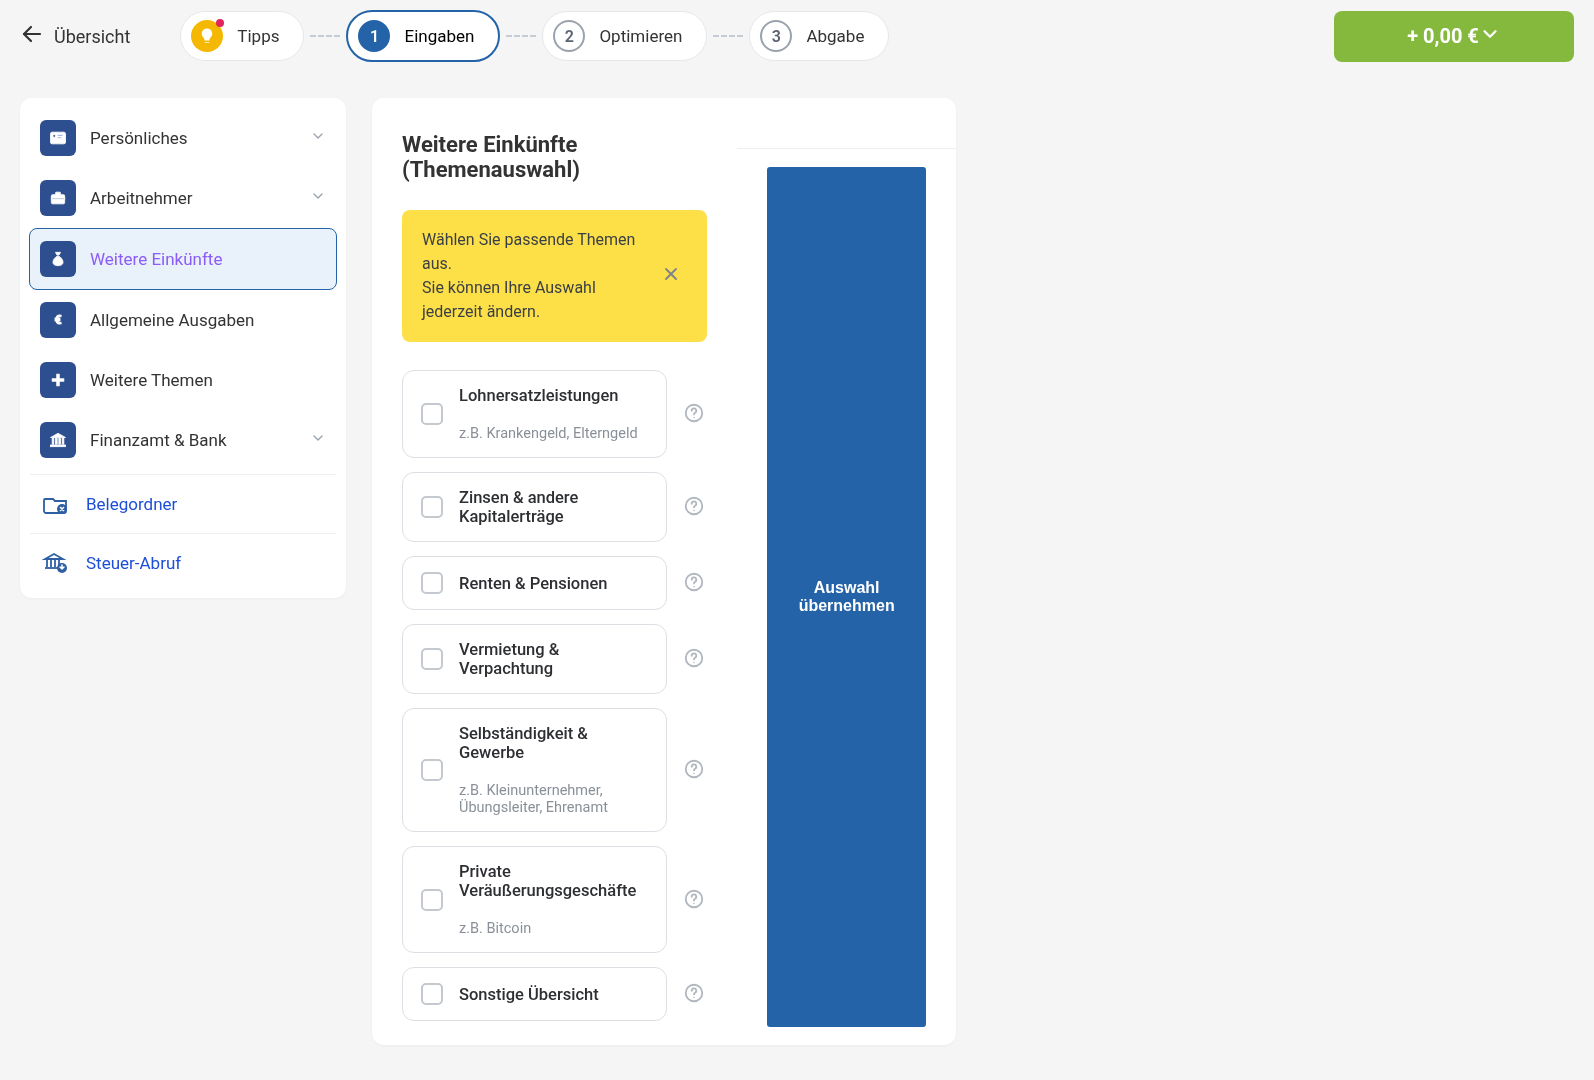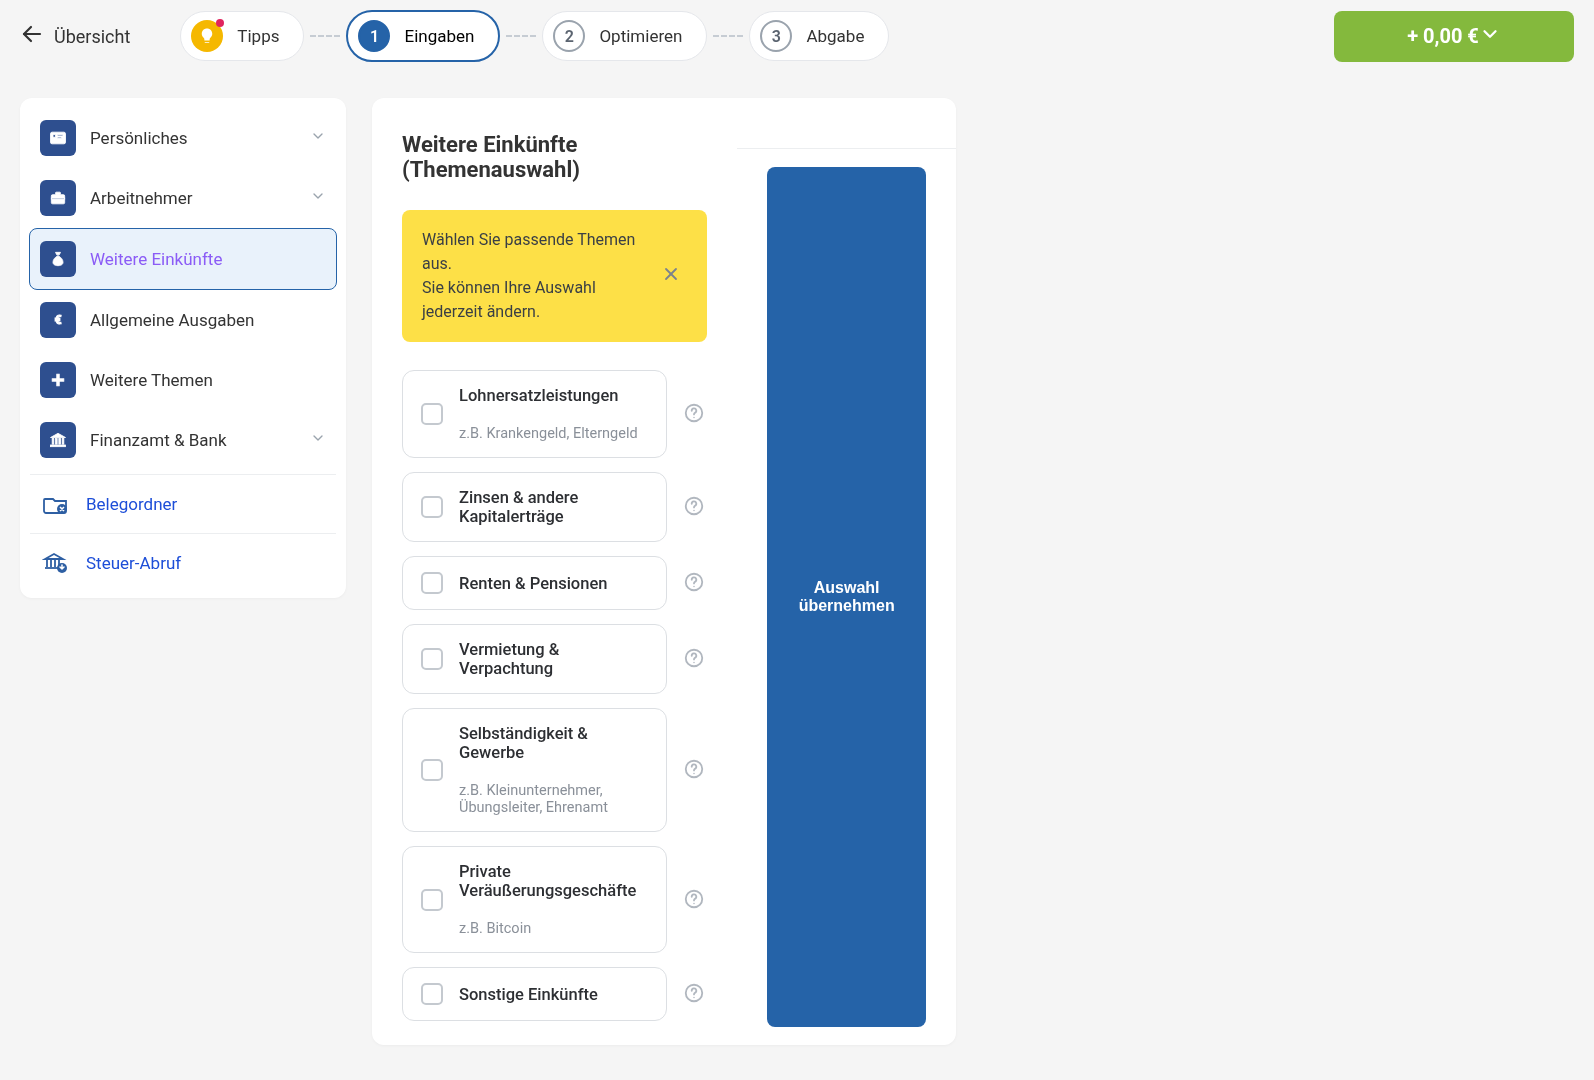--- a/index.html
+++ b/index.html
@@ -207,21 +207,21 @@
       border-top: 1px solid #eceef0;
       margin-top: 50px;
       padding: 18px 30px;
       display: flex;
       justify-content: flex-end;
     }
     .primary-btn {
       background: #2563a8;
       color: #fff;
       border: none;
-      border-radius: 8px;
+      border-radius: 3px;
       padding: 14px 24px;
       font-size: 16px;
       font-weight: 600;
       cursor: pointer;
     }
   </style>
 </head>
 <body>
 
 <div class="topbar">
@@ -483,21 +483,21 @@
             <span class="help-icon"><svg viewBox="0 0 24 24" fill="none" stroke="currentColor" stroke-width="2">
                 <circle cx="12" cy="12" r="9"></circle>
                 <path d="M9.5 9.5a2.5 2.5 0 1 1 3.5 2.3c-.8.4-1 1-1 1.7" stroke-linecap="round"></path>
                 <circle cx="12" cy="17" r="0.8" fill="currentColor" stroke="none"></circle>
               </svg></span>
           </div>
           <div class="topic-row">
             <label class="topic-card">
               <span class="chk"></span>
               <div class="topic-text">
-                <span class="topic-title">Sonstige Einkünfte</span>
+                <span class="topic-title">Sonstige Übersicht</span>
               </div>
             </label>
             <span class="help-icon"><svg viewBox="0 0 24 24" fill="none" stroke="currentColor" stroke-width="2">
                 <circle cx="12" cy="12" r="9"></circle>
                 <path d="M9.5 9.5a2.5 2.5 0 1 1 3.5 2.3c-.8.4-1 1-1 1.7" stroke-linecap="round"></path>
                 <circle cx="12" cy="17" r="0.8" fill="currentColor" stroke="none"></circle>
               </svg></span>
           </div>
         </div>
     </div>

